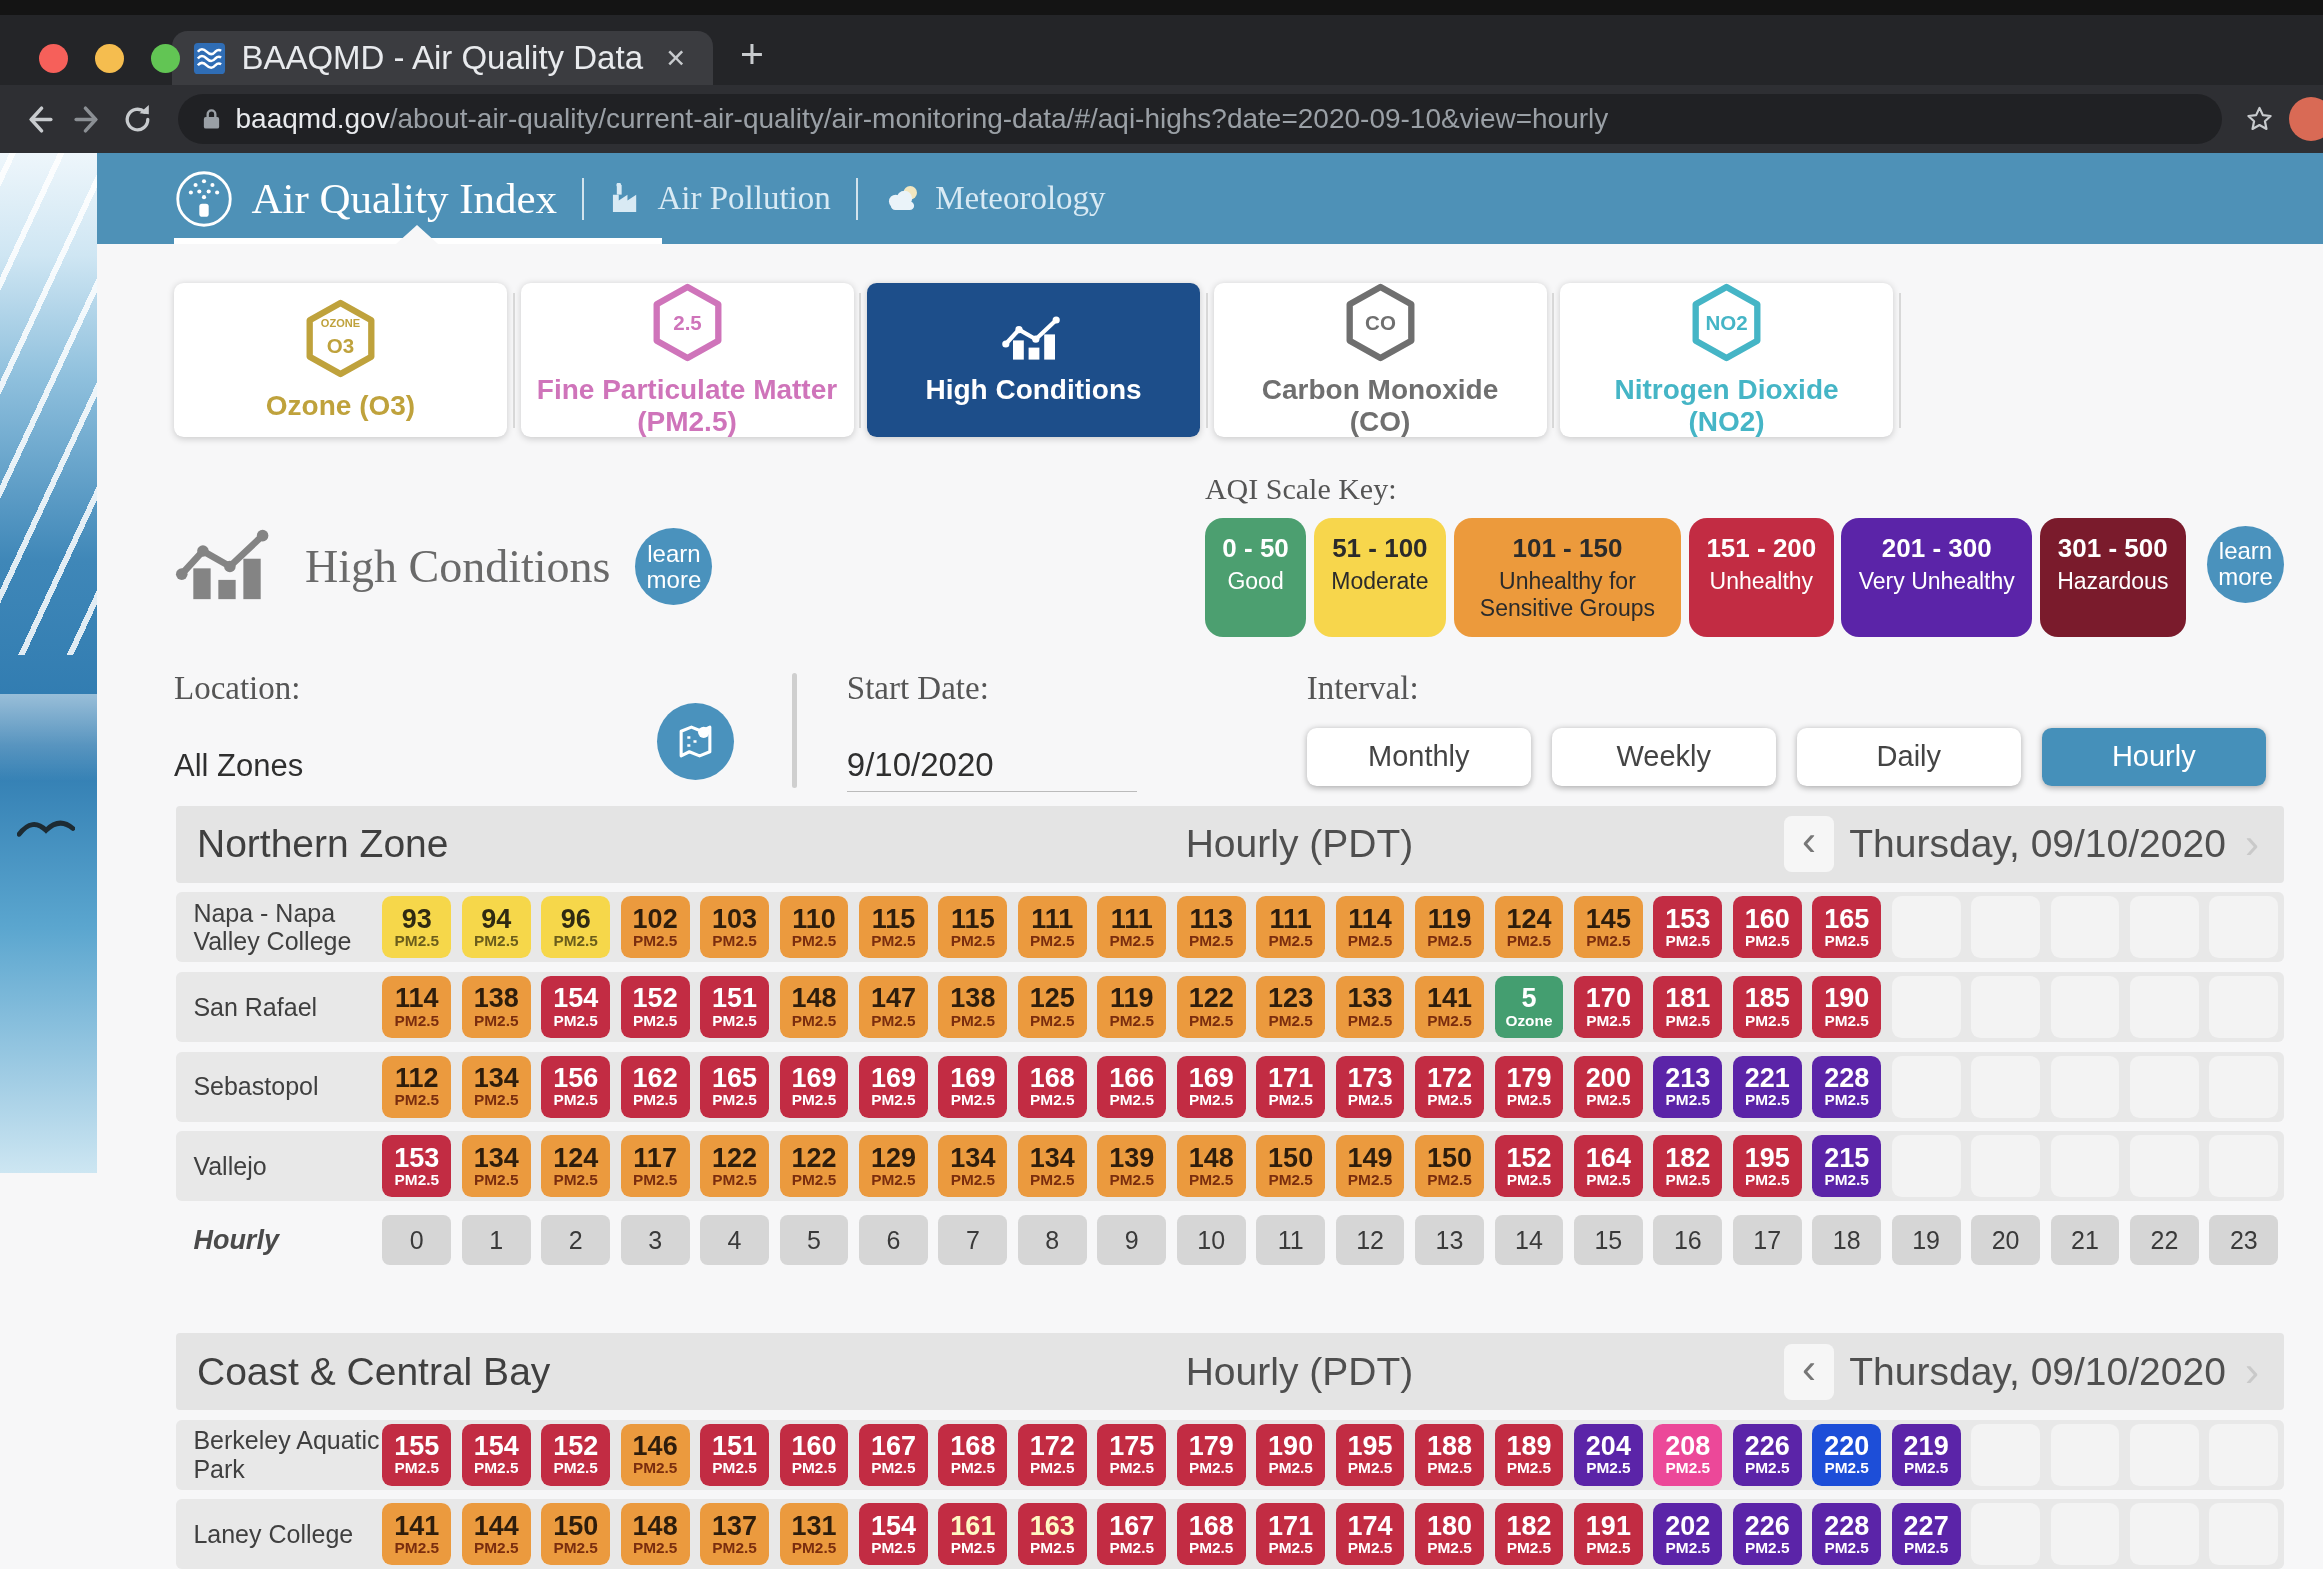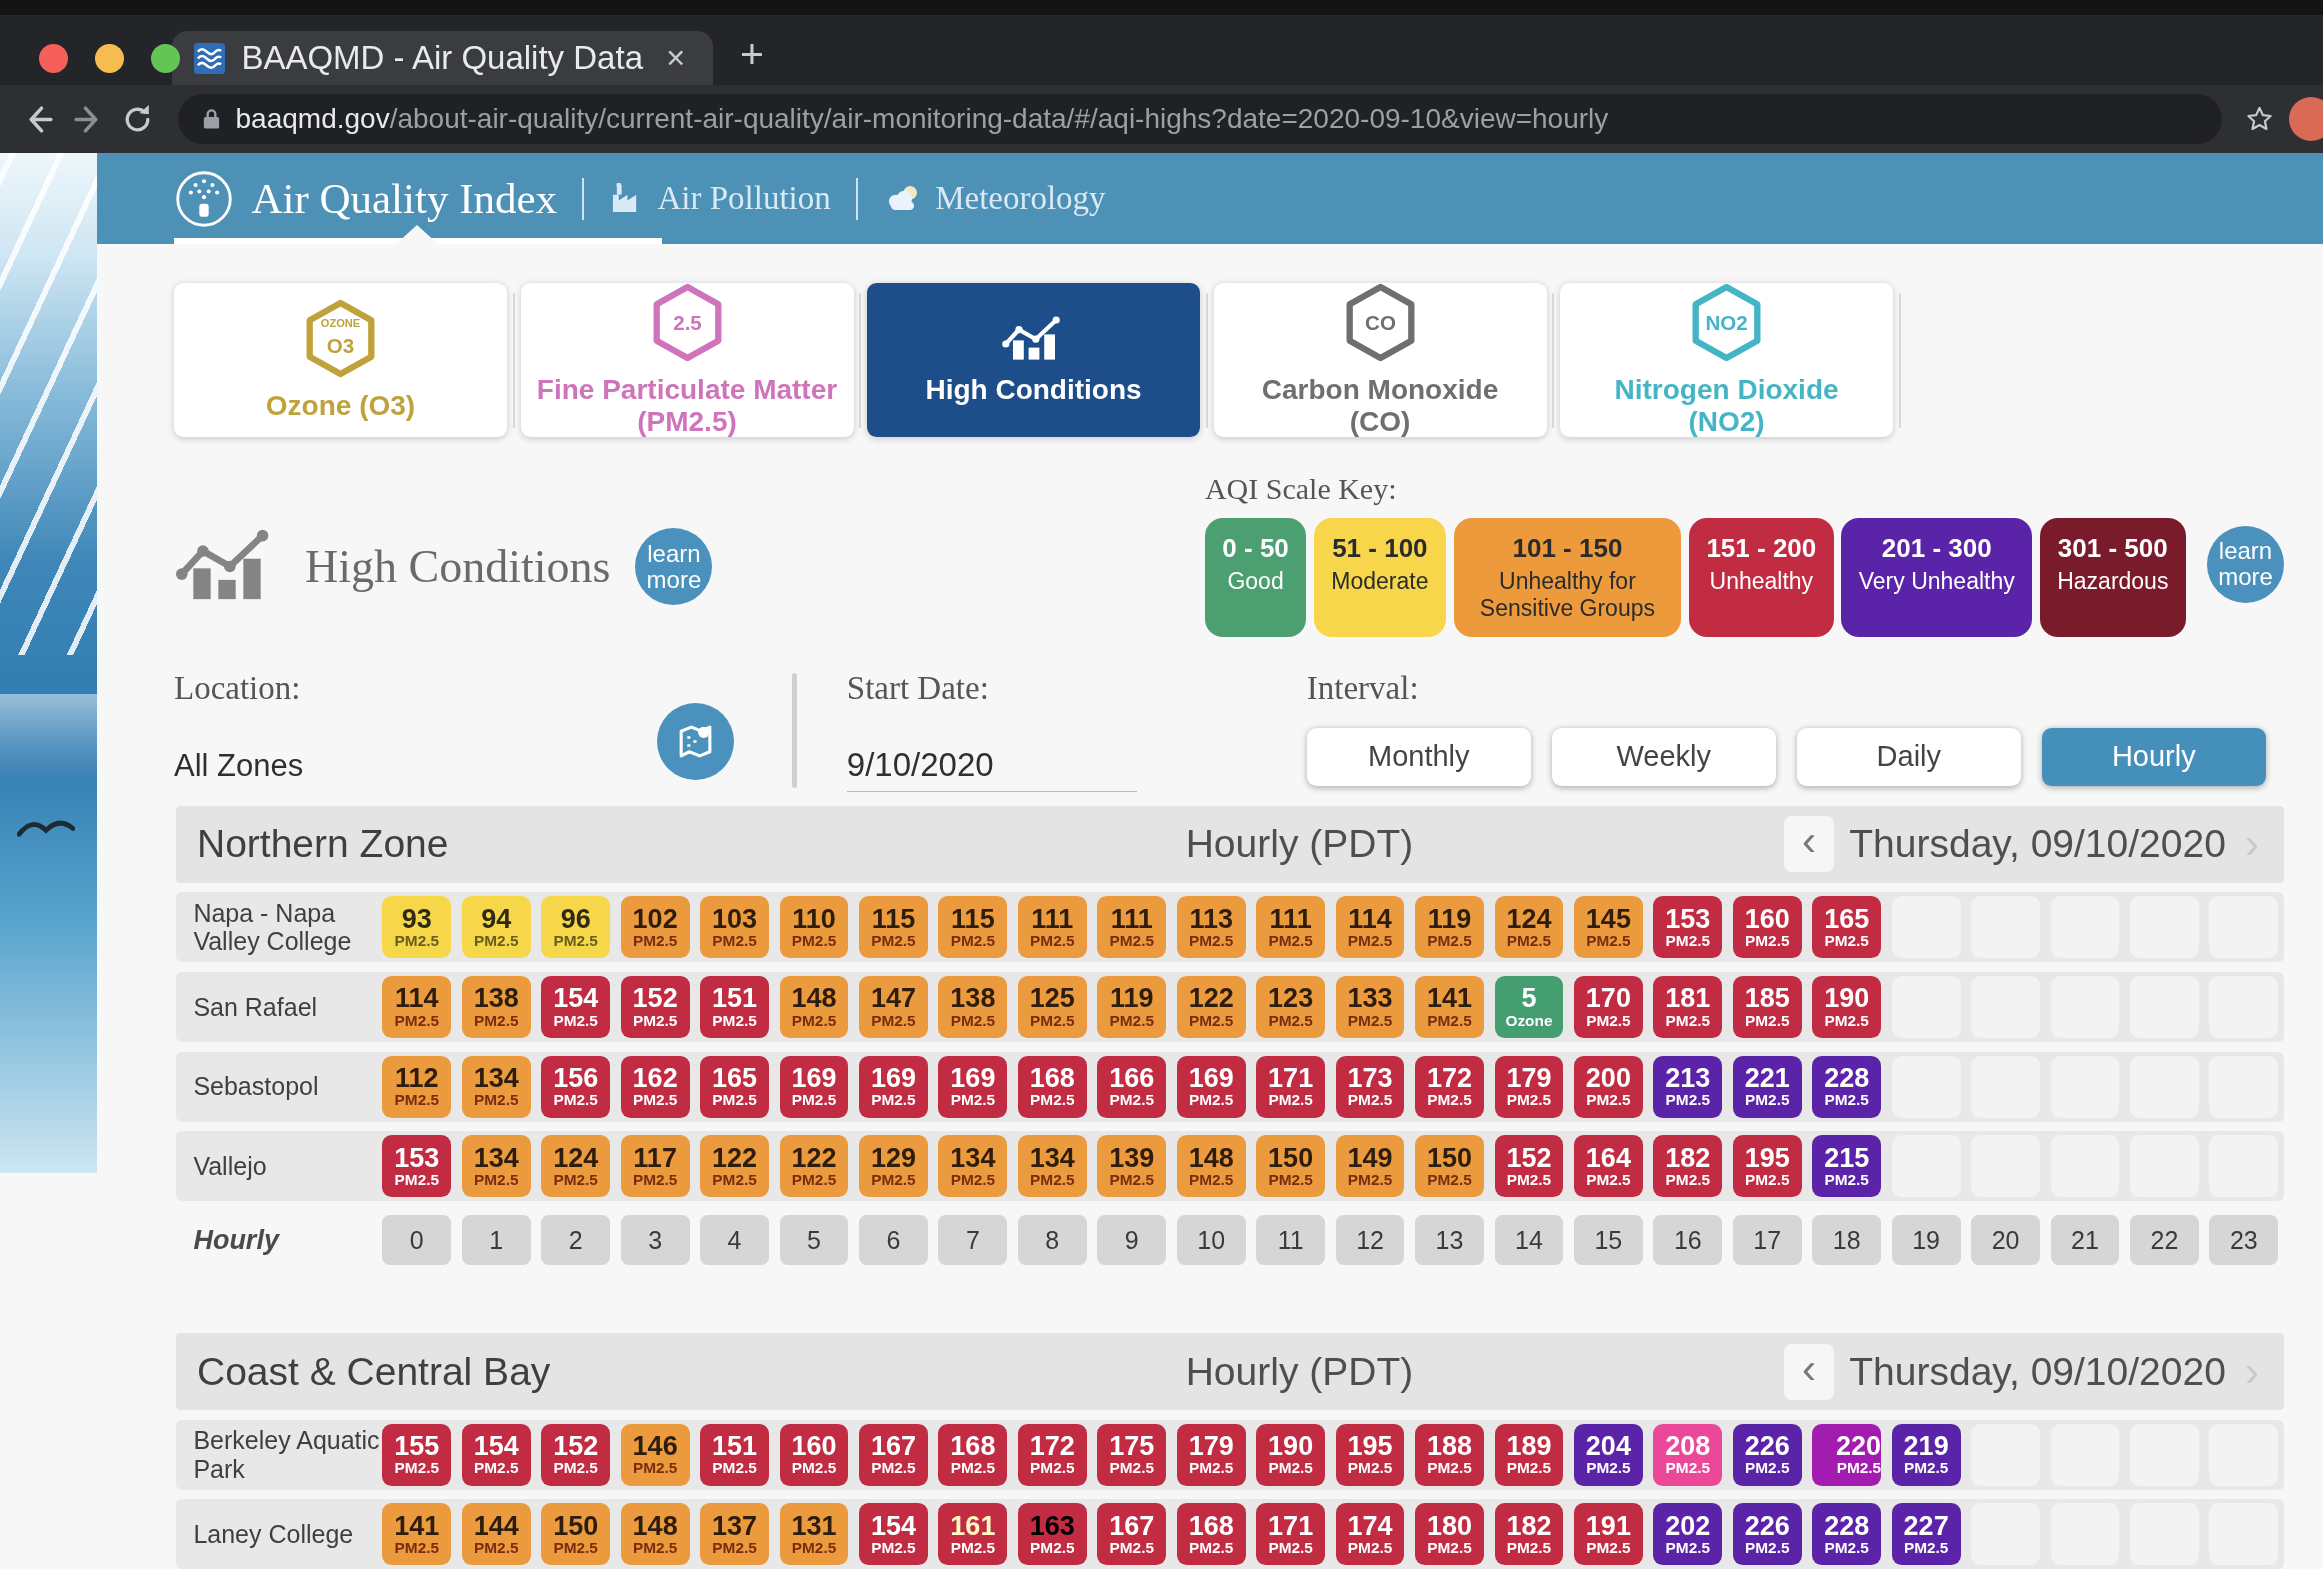--- a/index.html
+++ b/index.html
@@ -818,21 +818,21 @@
                   <div class="cp" style="color: rgb(255, 255, 255);">PM2.5</div>
                 </div>
                 <div class="cell" style="background: #ec4899; justify-content: center;">
                   <div class="cv" style="color: rgb(255, 255, 255);">208</div>
                   <div class="cp" style="color: rgb(255, 255, 255);">PM2.5</div>
                 </div>
                 <div class="cell" style="background: rgb(91, 36, 168);">
                   <div class="cv" style="color: rgb(255, 255, 255);">226</div>
                   <div class="cp" style="color: rgb(255, 255, 255);">PM2.5</div>
                 </div>
-                <div class="cell" style="background: #a21caf; align-items: flex-end;">
+                <div class="cell" style="background: #1d4ed8;">
                   <div class="cv" style="color: rgb(255, 255, 255);">220</div>
                   <div class="cp" style="color: rgb(255, 255, 255);">PM2.5</div>
                 </div>
                 <div class="cell" style="background: rgb(91, 36, 168);">
                   <div class="cv" style="color: rgb(255, 255, 255);">219</div>
                   <div class="cp" style="color: rgb(255, 255, 255);">PM2.5</div>
                 </div>
                 <div class="cell empty"></div>
                 <div class="cell empty"></div>
                 <div class="cell empty"></div>
@@ -868,21 +868,21 @@
                 </div>
                 <div class="cell" style="background: rgb(194, 44, 67);">
                   <div class="cv" style="color: rgb(255, 255, 255);">154</div>
                   <div class="cp" style="color: rgb(255, 255, 255);">PM2.5</div>
                 </div>
                 <div class="cell" style="background: rgb(194, 44, 67);">
                   <div class="cv" style="color: #fef9c3;">161</div>
                   <div class="cp" style="color: rgb(255, 255, 255);">PM2.5</div>
                 </div>
                 <div class="cell" style="background: rgb(194, 44, 67);">
-                  <div class="cv" style="color: #000000;">163</div>
+                  <div class="cv" style="color: #fef9c3;">163</div>
                   <div class="cp" style="color: rgb(255, 255, 255);">PM2.5</div>
                 </div>
                 <div class="cell" style="background: rgb(194, 44, 67);">
                   <div class="cv" style="color: rgb(255, 255, 255);">167</div>
                   <div class="cp" style="color: rgb(255, 255, 255);">PM2.5</div>
                 </div>
                 <div class="cell" style="background: rgb(194, 44, 67);">
                   <div class="cv" style="color: rgb(255, 255, 255);">168</div>
                   <div class="cp" style="color: rgb(255, 255, 255);">PM2.5</div>
                 </div>

